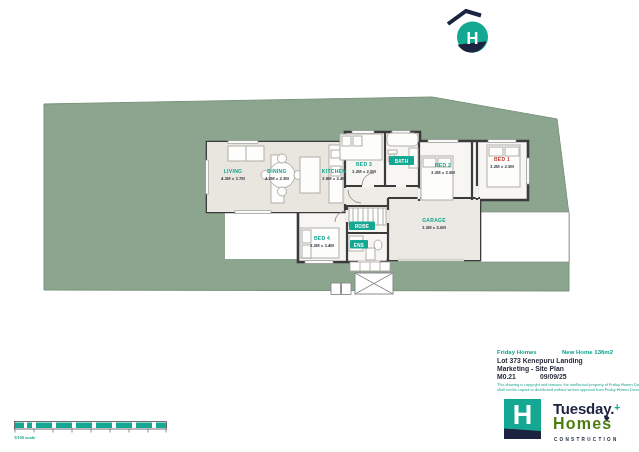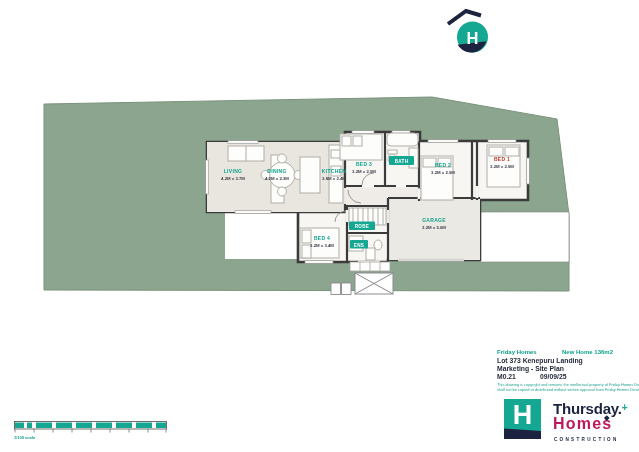--- a/index.html
+++ b/index.html
@@ -17,21 +17,21 @@
   .tb-dark{color:#262a3a;font-weight:700;font-size:6.8px;}
   .tb-disc{color:#21a390;font-size:3.9px;width:142px;overflow:hidden;}
   
   .brand-box{left:504px;top:399px;width:37px;height:40px;background:#14a893;overflow:hidden;}
   .brand-band{position:absolute;left:-5px;bottom:-8px;width:52px;height:17px;background:#1c2340;
               transform:rotate(4deg);}
   .brand-h{position:absolute;left:0;top:1px;width:100%;text-align:center;color:#ffffff;
            font-size:27px;font-weight:800;line-height:30px;}
   .brand-word1{left:553px;top:400px;font-size:15px;font-weight:800;color:#1c2340;letter-spacing:-.2px;}
   .brand-plus{color:#14a893;font-size:10px;font-weight:800;vertical-align:3px;}
-  .brand-word2{left:553px;top:415px;font-size:16px;font-weight:800;color:#be185d;letter-spacing:1.2px;}
+  .brand-word2{left:553px;top:415px;font-size:16px;font-weight:800;color:#4d7c0f;letter-spacing:1.2px;}
   .brand-diamond{left:605px;top:416px;width:3.5px;height:3.5px;background:#1c2340;transform:rotate(45deg);}
   .brand-tagline{left:554px;top:437px;font-size:4.6px;font-weight:700;letter-spacing:2.3px;color:#1c2340;}
 </style>
 </head>
 <body>
 
 <div id="page">
 
   <svg class="abs" style="left:0;top:0" width="639" height="452" viewBox="0 0 639 452">
 
@@ -202,19 +202,19 @@
   <div class="tb tb-dark abs" style="left:497px;top:372.5px">M0.21</div>
   <div class="tb tb-dark abs" style="left:540px;top:372.5px">09/09/25</div>
   <div class="tb tb-disc abs" style="left:497px;top:381.5px">This drawing is copyright and remains the intellectual property of Friday Homes Development and</div>
   <div class="tb tb-disc abs" style="left:497px;top:386.5px">shall not be copied or distributed without written approval from Friday Homes Development</div>
 
   <div class="abs brand-box">
     <div class="brand-band"></div>
     <div class="brand-h">H</div>
   </div>
   <div class="abs brand-word1">
-    <span>Thursday.</span><span class="brand-plus">+</span>
+    <span>Tuesday.</span><span class="brand-plus">+</span>
   </div>
   <div class="abs brand-word2">Homes</div>
   <div class="abs brand-diamond"></div>
   <div class="abs brand-tagline">CONSTRUCTION</div>
 
 </div>
 
 </body></html>

